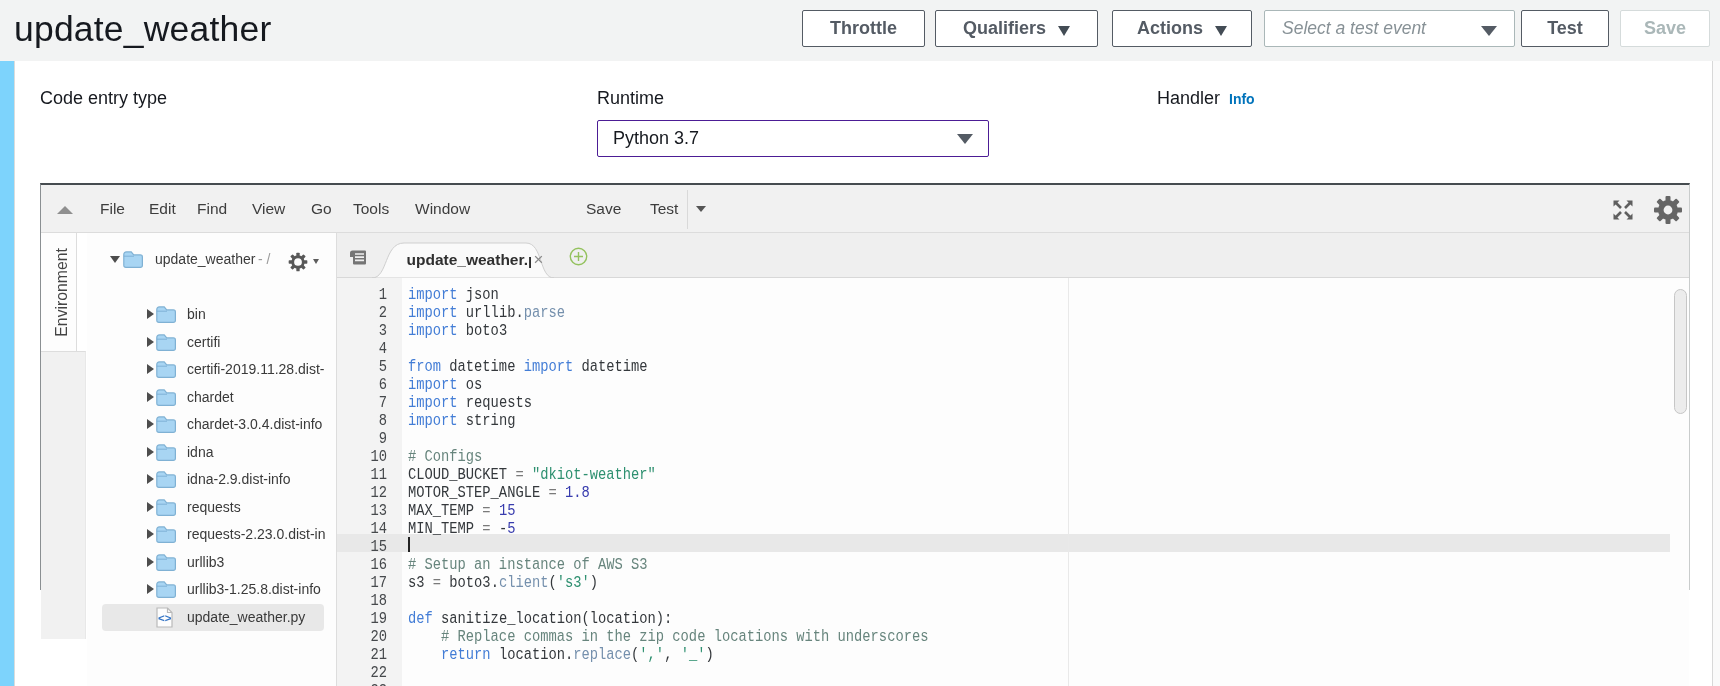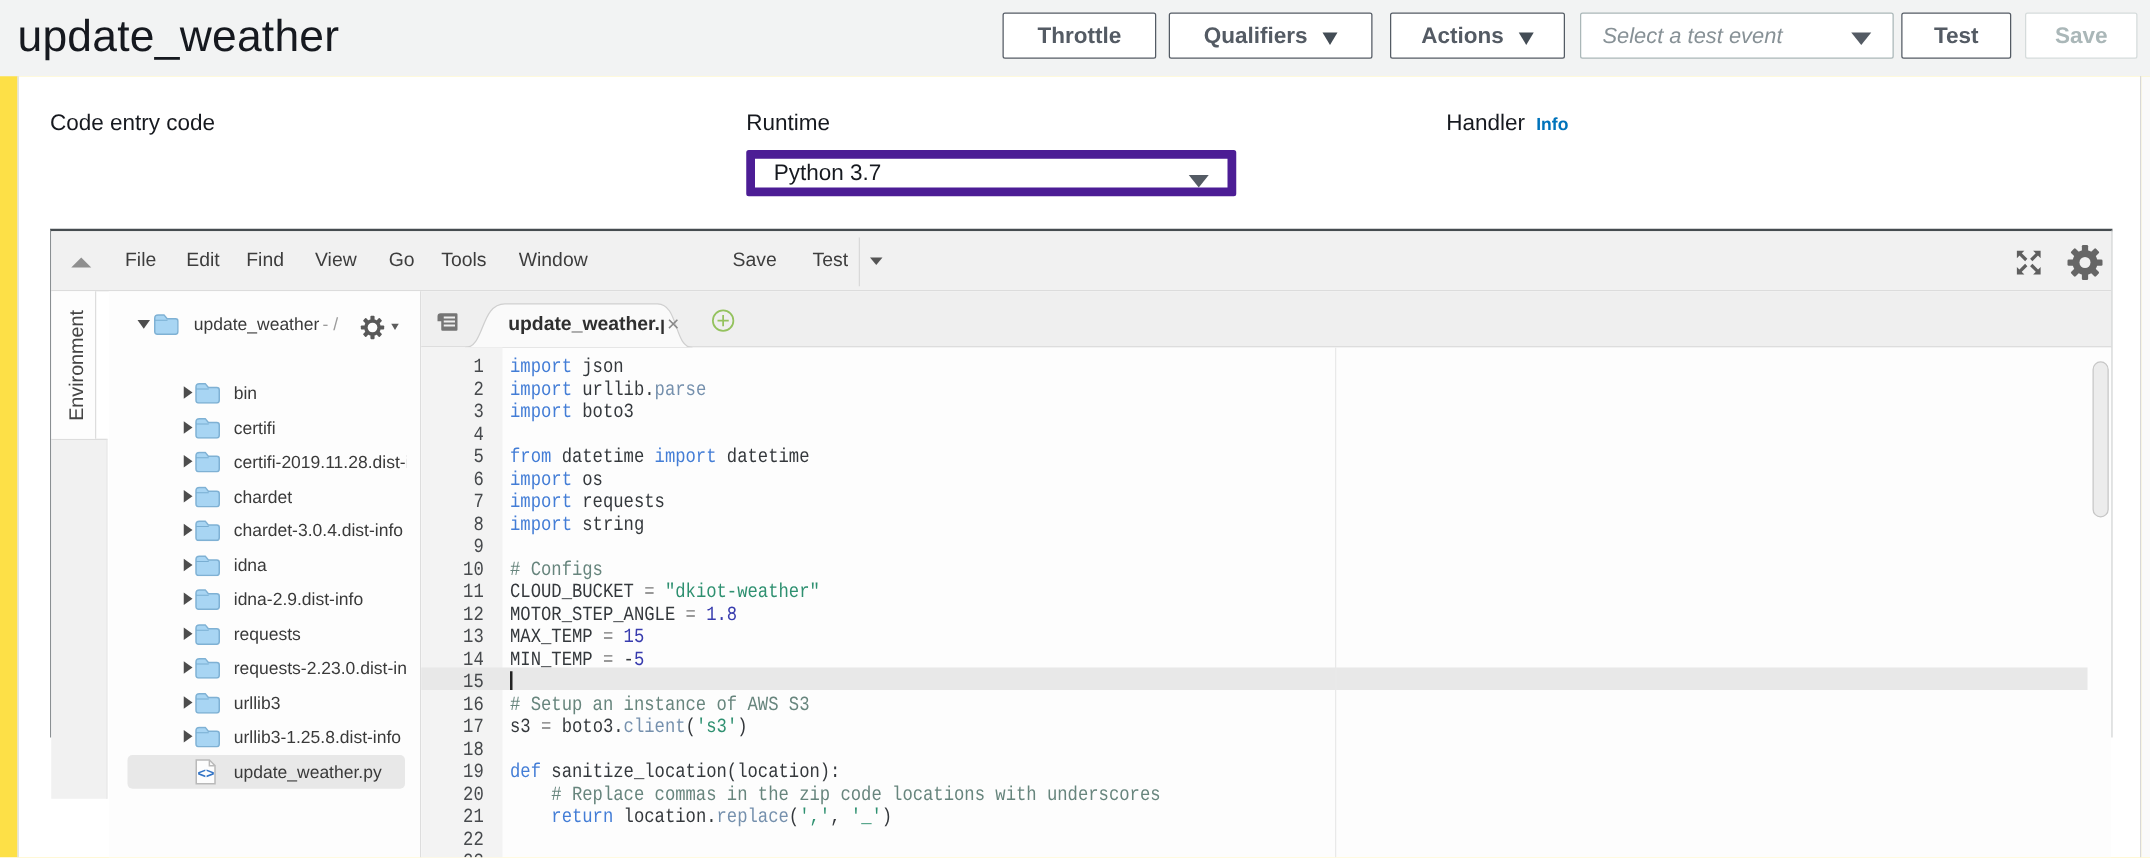--- a/index.html
+++ b/index.html
@@ -1,17 +1,17 @@
 <!DOCTYPE html>
 <html><head>
 <meta charset="utf-8">
 <style>
   * { margin:0; padding:0; box-sizing:border-box; }
   html,body { width:1720px; height:686px; background:#fff; font-family:"Liberation Sans", sans-serif; }
-  #page { position:relative; width:1720px; height:686px; overflow:hidden; background:#fde047; }
+  #page { position:relative; width:1720px; height:686px; overflow:hidden; background:#7dd3fc; }
 
   
   #header { position:absolute; left:0; top:0; width:1720px; height:61px; background:#f2f3f3; }
   #title { position:absolute; left:14px; top:9px; font-size:35.5px; color:#16191f; letter-spacing:0.2px; }
   .btn { position:absolute; top:10px; height:37px; background:#fff; border:1px solid #545b64; border-radius:2px;
          color:#545b64; font-size:18px; font-weight:bold; display:flex; align-items:center; justify-content:center; gap:12px; }
   .tri-down { width:0; height:0; border-left:6.5px solid transparent; border-right:6.5px solid transparent; border-top:10px solid #434c55; }
   .btn .tri-down { margin-top:5px; }
   #sel-event .tri-down { border-left:8px solid transparent; border-right:8px solid transparent; border-top:10px solid #545b64; top:14.5px; }
   #btn-save { border-color:#d5dbdb; color:#aab7b8; }
@@ -77,26 +77,26 @@
       <span style="margin-left:17px;">Select a test event</span>
       <span class="tri-down" style="position:absolute; right:17px;"></span>
     </div>
   <div class="btn" style="left:1521px; width:88px; border-width:1px;">Test</div>
   <div class="btn" id="btn-save" style="left:1620px; width:90px;">Save</div>
 
   <div id="card"></div>
   <div id="rightline"></div>
   <div id="rightstrip"></div>
 
-  <div class="label" style="left:40px; top:88px;">Code entry code</div>
+  <div class="label" style="left:40px; top:88px;">Code entry type</div>
   <div class="label" style="left:597px; top:88px;">Runtime</div>
   <div class="label" style="left:1157px; top:88px;">Handler</div>
   <div class="label" style="left:1229px; top:91px; font-size:14px; font-weight:bold; color:#0073bb;">Info</div>
 
-  <div class="field" style="left:597px; top:120px; width:392px; border:7px solid #4c1d95;">
+  <div class="field" style="left:597px; top:120px; width:392px; border:1px solid #4c1d95;">
       <span style="margin-left:15px;">Python 3.7</span>
       <span class="tri" style="right:15px; top:13px;"></span>
     </div>
 
   <div id="editor">
     <div id="menubar">
       <div id="menu-up"></div>
       <div class="mitem" style="left:59px;">File</div>
       <div class="mitem" style="left:108px;">Edit</div>
       <div class="mitem" style="left:156px;">Find</div>

